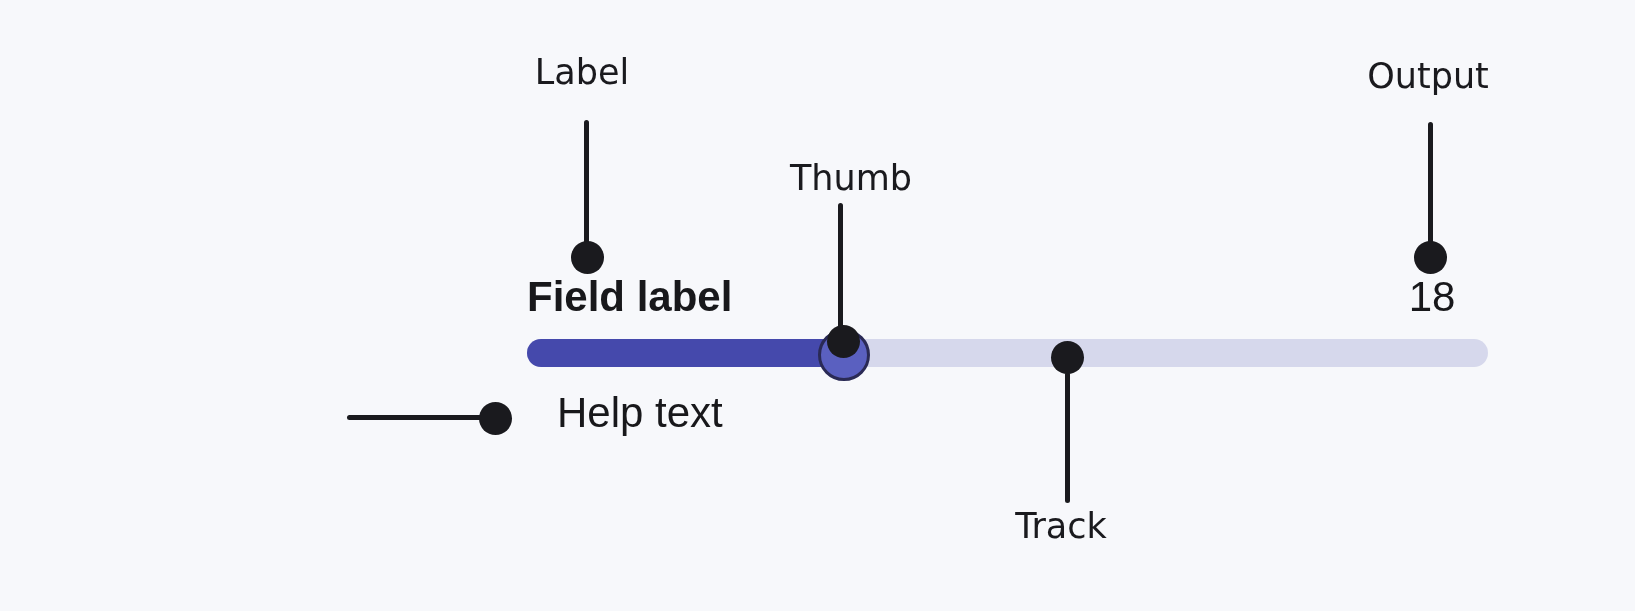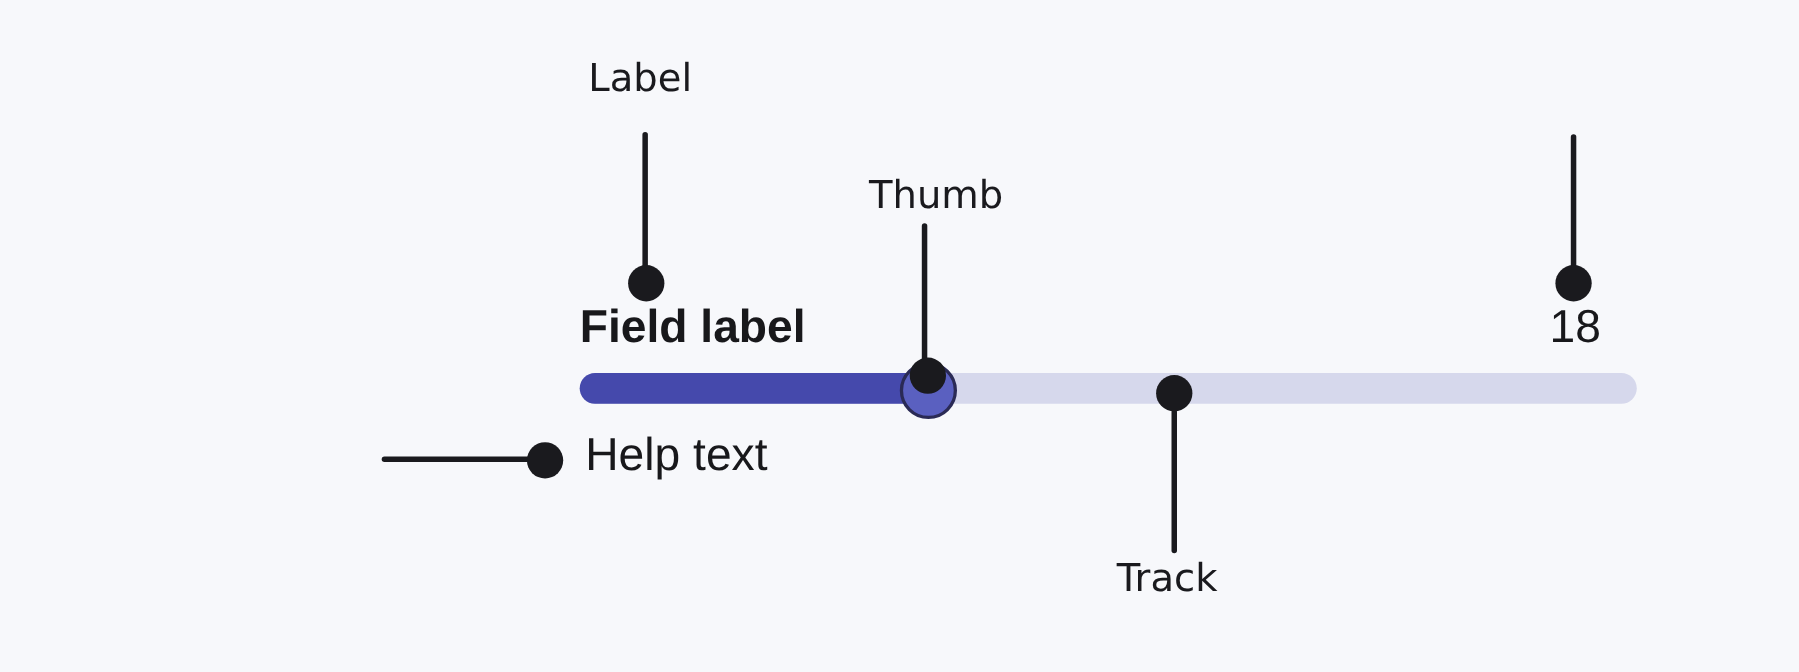--- a/index.html
+++ b/index.html
@@ -85,34 +85,35 @@
 <div id="canvas">
 
   <div class="ann-text centered" style="left:582px; top:52px;">Label</div>
   <div class="vline" style="left:584px; top:120px; height:126px;"></div>
   <div class="dot" style="left:571px; top:241px;"></div>
 
   <div class="ann-text centered" style="left:851px; top:158px;">Thumb</div>
   <div class="vline" style="left:838px; top:203px; height:128px;"></div>
   <div class="dot" style="left:827px; top:325px;"></div>
 
+  <div class="ann-text centered" style="left:1428px; top:56px;">Output</div>
   <div class="vline" style="left:1428px; top:122px; height:124px;"></div>
   <div class="dot" style="left:1414px; top:241px;"></div>
 
   <div class="hline" style="left:347px; top:415px; width:136px;"></div>
   <div class="dot" style="left:479px; top:402px;"></div>
 
   <div class="dot" style="left:1051px; top:341px;"></div>
   <div class="vline" style="left:1065px; top:372px; height:131px;"></div>
   <div class="ann-text centered" style="left:1061px; top:506px;">Track</div>
 
   <div class="comp-text" style="left:527px; top:276px;font-weight:bold;">Field label</div>
 
   <div class="comp-text centered" style="left:1432px; top:276px;">18</div>
 
   <div id="slider-track">
     <div id="track-fill" style="width: 33%;"></div>
     <div id="slider-thumb" style="left: 33%;"></div>
   </div>
 
-  <div class="comp-text" style="left:532px; top:392px;">Help text</div>
+  <div class="comp-text" style="left:557px; top:392px;">Help text</div>
 
 </div>
 
 </body></html>

